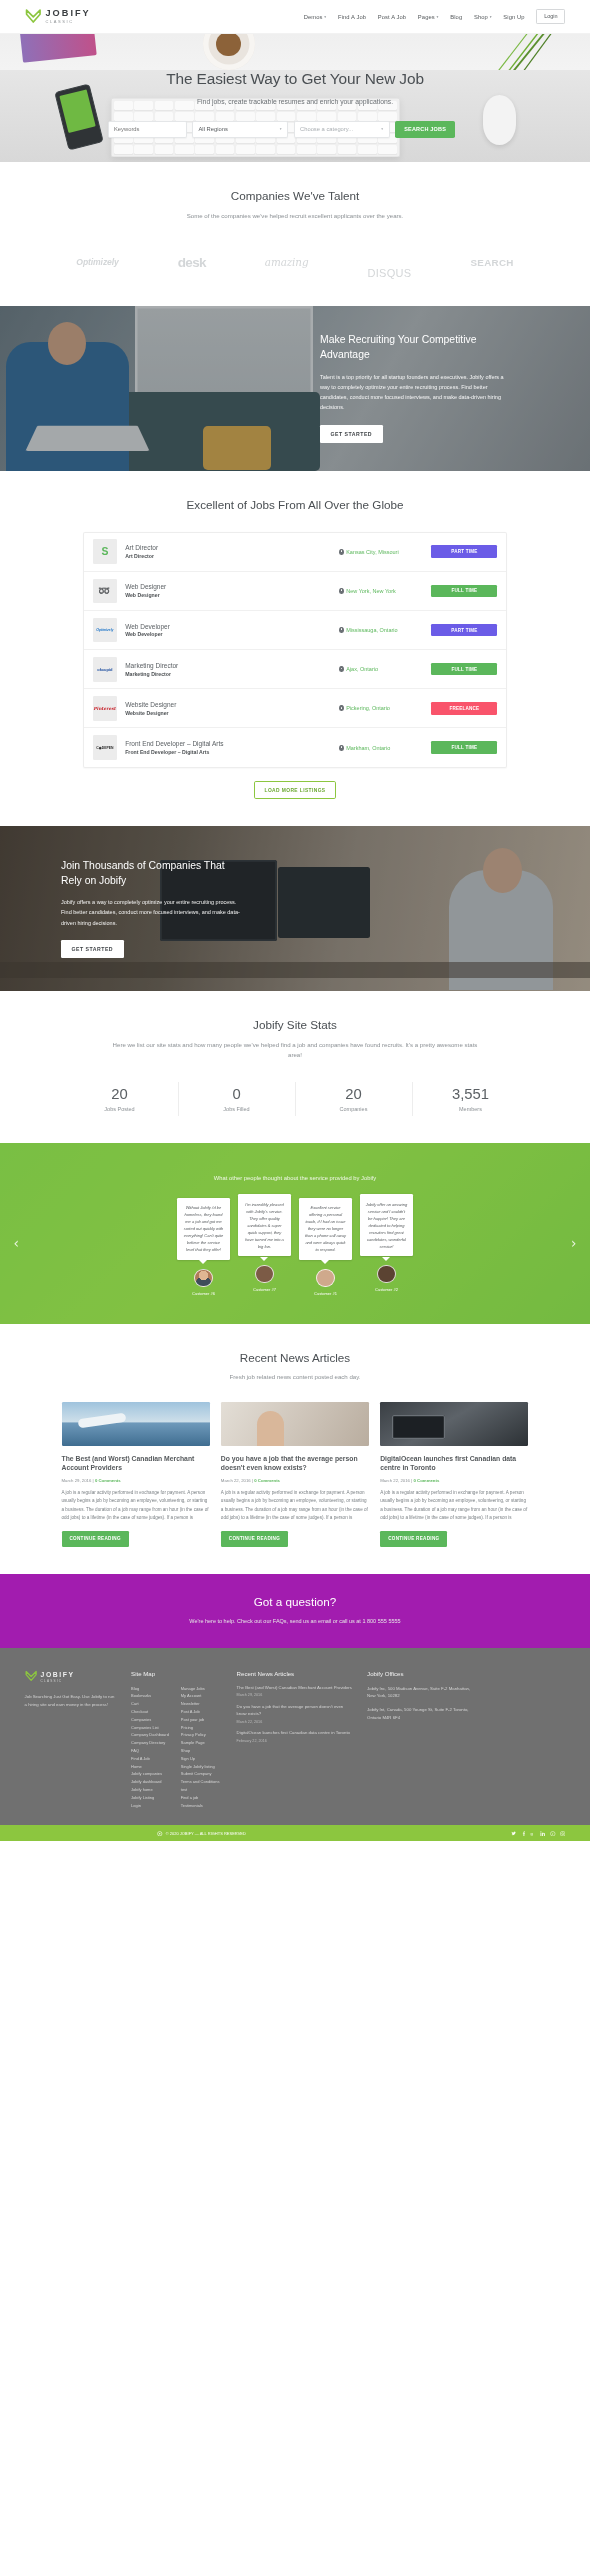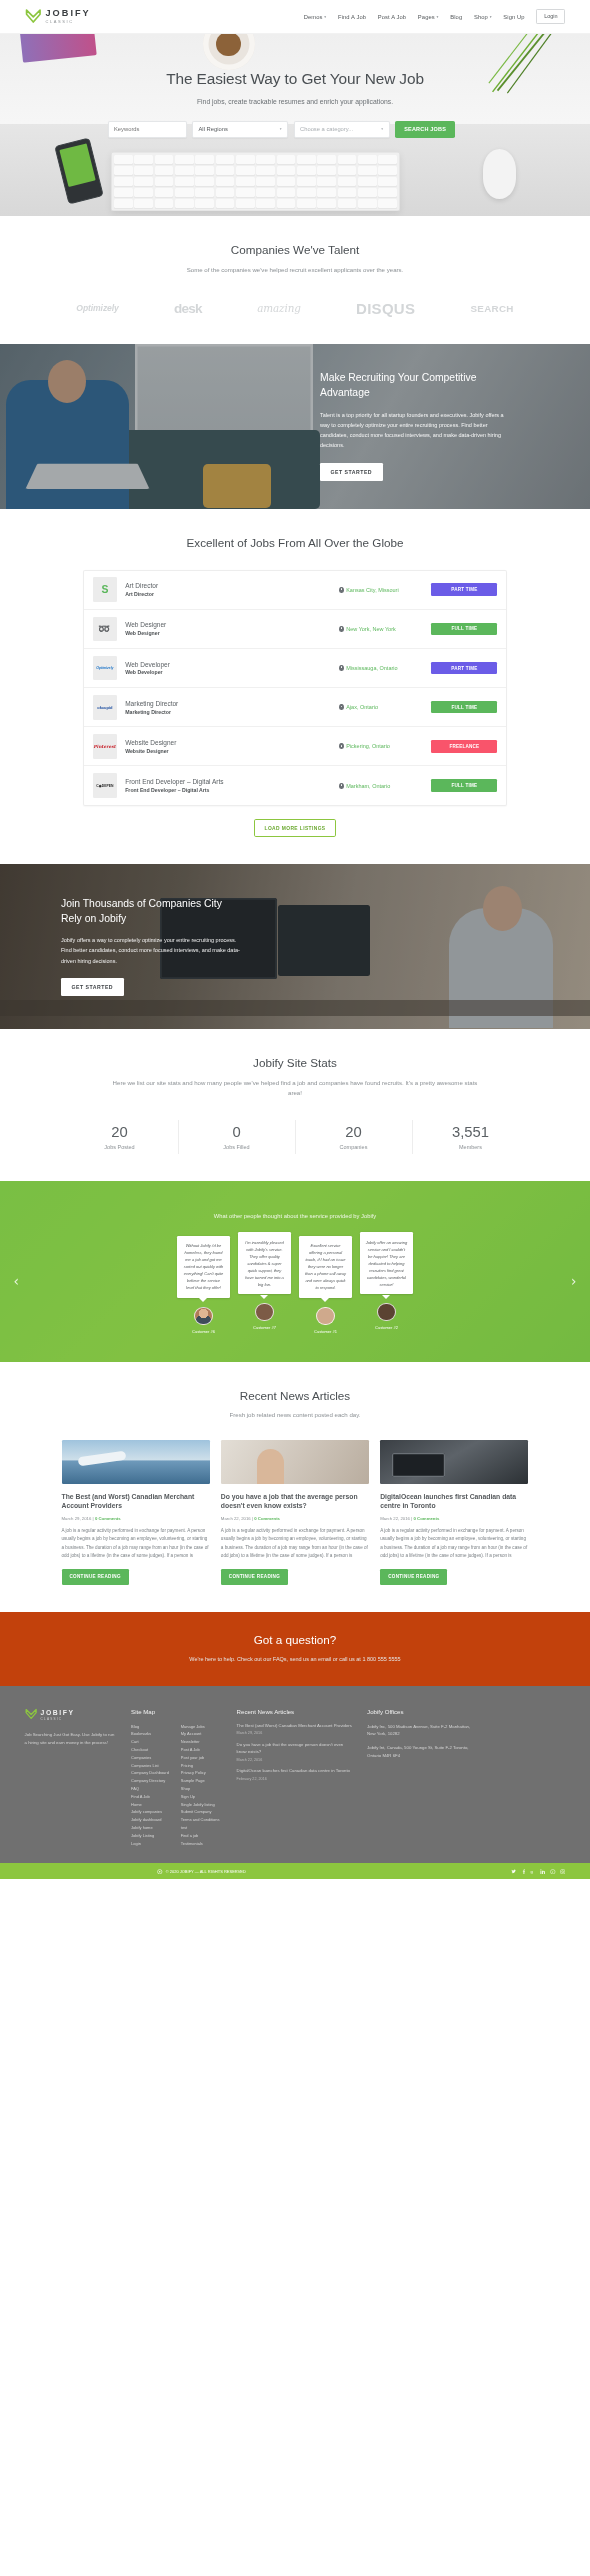--- a/index.html
+++ b/index.html
@@ -33,21 +33,21 @@
     display:flex; align-items:center; gap:1.8px; white-space:nowrap;
   }
   .nav-item .caret { font-size:3.7px; color:#8a8f93; }
   .login-btn {
     font-size:5.5px; color:#55595c; border:0.6px solid #d6d8da;
     padding:3.7px 6.8px; line-height:1; border-radius:1.2px;
   }
 
   
   .hero {
-    height:182px; position:relative; overflow:hidden;
+    height:128px; position:relative; overflow:hidden;
     background:linear-gradient(180deg,#efefef 0%,#f7f7f7 55%,#f2f2f2 100%);
   }
   .hero-photo { position:absolute; inset:0; }
   .hero-photo .desk {
     position:absolute; left:0; right:0; bottom:0; height:92px;
     background:linear-gradient(180deg,#e6e6e6,#d8d8d8);
   }
   .hero-photo .kbd {
     position:absolute; left:111px; bottom:4.9px; width:289px; height:59px;
     background:#f0f0f0; border-radius:2.5px;
@@ -105,21 +105,21 @@
   .sec-title { font-size:11.7px; font-weight:normal; color:#4a4f53; }
   .sec-sub { font-size:6.1px; color:#8b9094; margin-top:8.6px; line-height:1.7; }
   .container { width:467px; margin:0 auto; }
 
   
   .clients { display:flex; justify-content:space-between; align-items:center; margin-top:24.6px; padding:0 14.8px; }
   .client-logo { color:#cfd2d4; font-size:9.2px; letter-spacing:-0.1px; opacity:.9; }
   .client-logo.optimizely { font-weight:bold; font-style:italic; font-size:8.6px; }
   .client-logo.desk { font-weight:bold; font-size:13.5px; letter-spacing:-0.7px; }
   .client-logo.dribbble { font-style:italic; font-size:10.4px; font-family:"DejaVu Serif",serif; }
-  .client-logo.disqus { font-weight:bold; font-size:15px; letter-spacing:0.3px; }
+  .client-logo.disqus { font-weight:normal; font-size:11px; letter-spacing:0.3px;margin-top:21px; }
   .client-logo.dolby { font-weight:bold; font-size:9.8px; letter-spacing:0.3px; }
 
   
   .cta { height:165px; position:relative; overflow:hidden; display:flex; align-items:center; }
   .cta-bg { position:absolute; inset:0; }
   .cta-overlay { position:absolute; inset:0; background:rgba(38,44,48,.34); }
   .cta-body { position:relative; z-index:4; color:#fff; width:184px; }
   .cta-title { font-size:10.4px; font-weight:normal; line-height:1.42; }
   .cta-text { font-size:5.5px; line-height:1.85; margin-top:8.6px; opacity:.94; }
   .cta-btn {
@@ -235,21 +235,21 @@
   .news-title { font-size:6.8px; color:#55595c; line-height:1.4; margin-top:7.4px; }
   .news-meta { font-size:4.3px; color:#8b9094; margin-top:5.5px; }
   .news-meta .cmt { color:#5bb75b; font-weight:bold; }
   .news-excerpt { font-size:4.6px; color:#7b8185; line-height:1.85; margin-top:5.5px; }
   .news-btn {
     display:inline-block; margin-top:8px; background:#5bb75b; color:#fff;
     font-size:4.6px; font-weight:bold; letter-spacing:0.3px; padding:5.5px 8px; border-radius:1.2px;
   }
 
   
-  .question { background:#c2410c; text-align:center; padding:21px 0 24.6px; }
+  .question { background:#a21caf; text-align:center; padding:21px 0 24.6px; }
   .question h2 { font-size:11.7px; color:#fff; font-weight:normal; }
   .question p { font-size:5.5px; color:#e6e6e6; margin-top:9.8px; }
 
   
   .footer { background:#fff; padding:22px 24.6px 16px; display:flex; gap:13.5px; }
   .f-col-brand { width:93px; }
   .f-brand { display:flex; align-items:center; gap:3.7px; }
   .f-brand-name { font-size:6.8px; letter-spacing:1.6px; color:#57595b; font-weight:bold; }
   .f-brand-sub { font-size:3.1px; letter-spacing:1.2px; color:#9ba0a4; margin-top:1.2px; }
   .f-about { font-size:4.3px; color:#8b9094; line-height:1.95; margin-top:8.6px; }
@@ -554,21 +554,21 @@
 <section class="cta left">
   <div class="cta-bg photoB">
     <div class="mon"></div>
     <div class="mon2"></div>
     <div class="man"></div>
     <div class="manhead"></div>
     <div class="deskline"></div>
   </div>
   <div class="cta-overlay"></div>
   <div class="cta-body">
-    <h2 class="cta-title">Join Thousands of Companies City Rely on Jobify</h2>
+    <h2 class="cta-title">Join Thousands of Companies That Rely on Jobify</h2>
     <p class="cta-text">Jobify offers a way to completely optimize your entire recruiting process. Find better candidates, conduct more focused interviews, and make data-driven hiring decisions.</p>
     <a class="cta-btn">GET STARTED</a>
   </div>
 </section>
 
 <section class="section">
   <div class="container">
     <h2 class="sec-title">Jobify Site Stats</h2>
     <p class="sec-sub" style="max-width:375px;margin-left:auto;margin-right:auto">Here we list our site stats and how many people we've helped find a job and companies have found recruits. It's a pretty awesome stats area!</p>
     <div class="stats">

